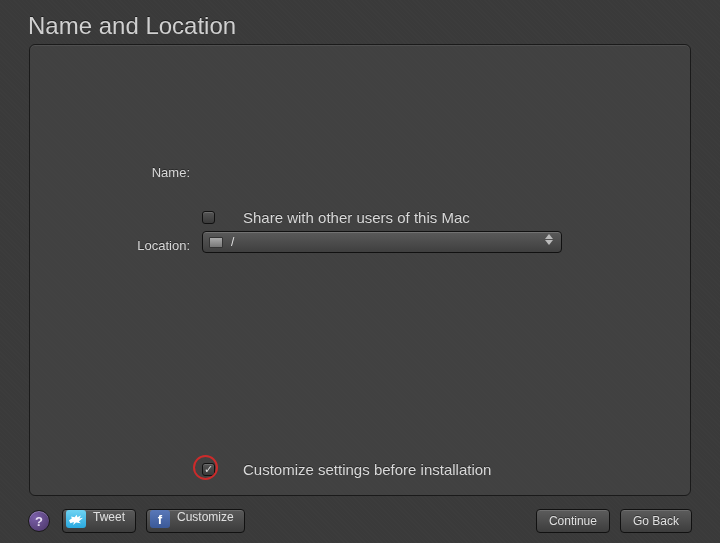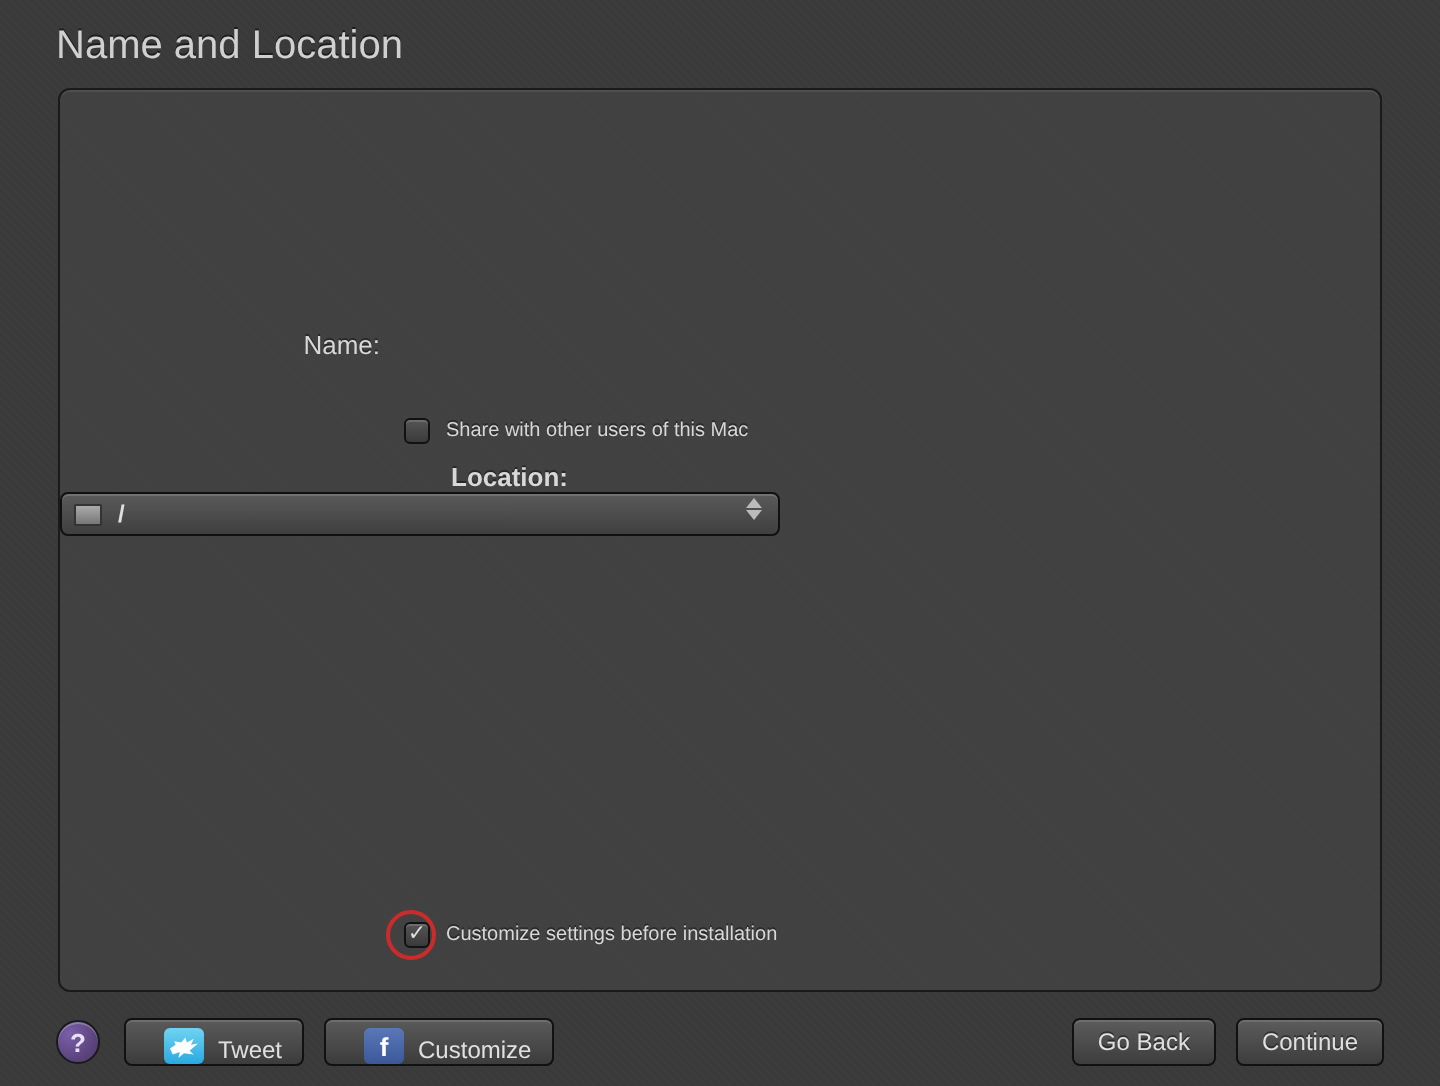--- a/index.html
+++ b/index.html
@@ -7,43 +7,42 @@
     width: 720px;
     height: 543px;
     background: #3a3a3a;
     background-image: repeating-linear-gradient(45deg, rgba(255,255,255,0.01) 0, rgba(255,255,255,0.01) 1px, transparent 1px, transparent 3px);
     font-family: "Lucida Grande", "Helvetica Neue", Arial, sans-serif;
     color: #ccc;
     overflow: hidden;
     position: relative;
   }
   .page-title {
-    font-size: 20px;
+    font-size: 24px;
     font-weight: 400;
     color: #d0d0d0;
     padding: 12px 16px 10px 28px;
     text-shadow: 0 -1px 0 rgba(0,0,0,0.5);
   }
   .main-panel {
     position: absolute;
     left: 29px;
     top: 44px;
     width: 662px;
     height: 452px;
     border: 1px solid #1a1a1a;
     border-radius: 6px;
     background: #414141;
     background-image: repeating-linear-gradient(45deg, rgba(255,255,255,0.008) 0, rgba(255,255,255,0.008) 1px, transparent 1px, transparent 3px);
     box-shadow: inset 0 1px 0 rgba(255,255,255,0.08);
   }
   .form-row {
     display: flex;
-    align-items: center;
-    position: absolute;
-    flex-direction: column;
+    align-items: flex-end;
+    position: absolute;
   }
   .label {
     color: #d8d8d8;
     font-size: 13px;
     text-align: right;
     width: 160px;
     margin-right: 12px;
     text-shadow: 0 -1px 0 rgba(0,0,0,0.4);
   }
   .name-row { left: 0; top: 120px; }
@@ -67,25 +66,26 @@
     border: 1px solid #111;
     border-radius: 3px;
     display: inline-flex;
     align-items: center;
     justify-content: center;
     box-shadow: inset 0 1px 0 rgba(255,255,255,0.15);
     font-size: 10px;
     color: #ddd;
   }
   .check-text {
-    font-size: 10px;
+    font-size: 15px;
     color: #d8d8d8;
     text-shadow: 0 -1px 0 rgba(0,0,0,0.4);
-  }
-  .location-row { left: 0; top: 186px; font-weight: bold; }
+    margin-left: 20px;
+  }
+  .location-row { left: 0; top: 186px; }
   .dropdown {
     width: 360px;
     height: 22px;
     background: linear-gradient(#5a5a5a,#3f3f3f);
     border: 1px solid #111;
     border-radius: 4px;
     display: flex;
     align-items: center;
     padding: 0 6px;
     position: relative;
@@ -159,26 +159,26 @@
     color: #e8e0f4;
     font-size: 13px;
     font-weight: bold;
     display: flex; align-items: center; justify-content: center;
     box-shadow: inset 0 1px 0 rgba(255,255,255,0.25);
     margin-right: 12px;
   }
   .social-btn {
     height: 24px;
     display: flex;
-    align-items: flex-end;
+    align-items: flex-start;
     background: linear-gradient(#5a5a5a,#3c3c3c);
     border: 1px solid #111;
     border-radius: 4px;
     margin-right: 10px;
-    padding: 0 10px 0 19px;
+    padding: 0 10px 0 3px;
     gap: 7px;
     color: #e0e0e0;
     font-size: 12px;
     box-shadow: inset 0 1px 0 rgba(255,255,255,0.12);
   }
   .social-icon {
     width: 20px; height: 18px;
     border-radius: 3px;
     display: flex; align-items: center; justify-content: center;
   }
@@ -249,15 +249,15 @@
     <span class="social-icon tw-icon">
         <span class="bird"></span>
       </span>
     <span>Tweet</span>
   </div>
   <div class="social-btn">
     <span class="social-icon fb-icon">f</span>
     <span>Customize</span>
   </div>
   <div class="spacer"></div>
+  <div class="nav-btn">Continue</div>
   <div class="nav-btn">Go Back</div>
-  <div class="nav-btn">Continue</div>
 </div>
 
 </body></html>

